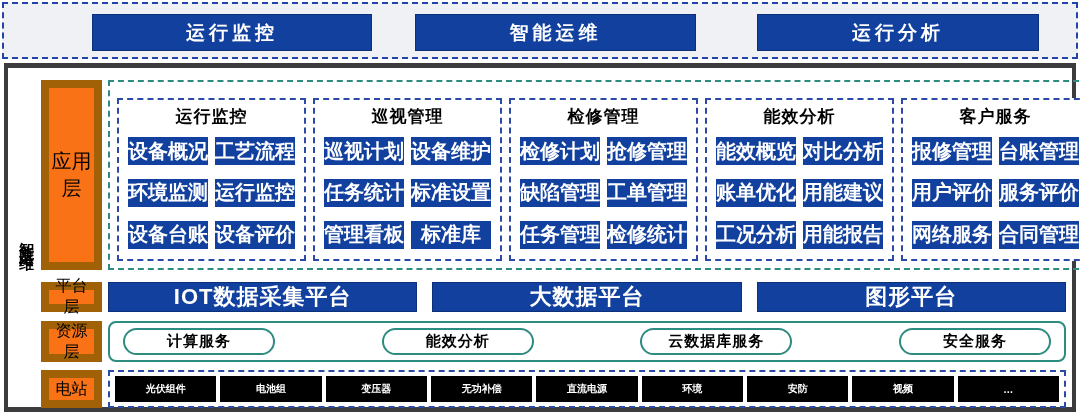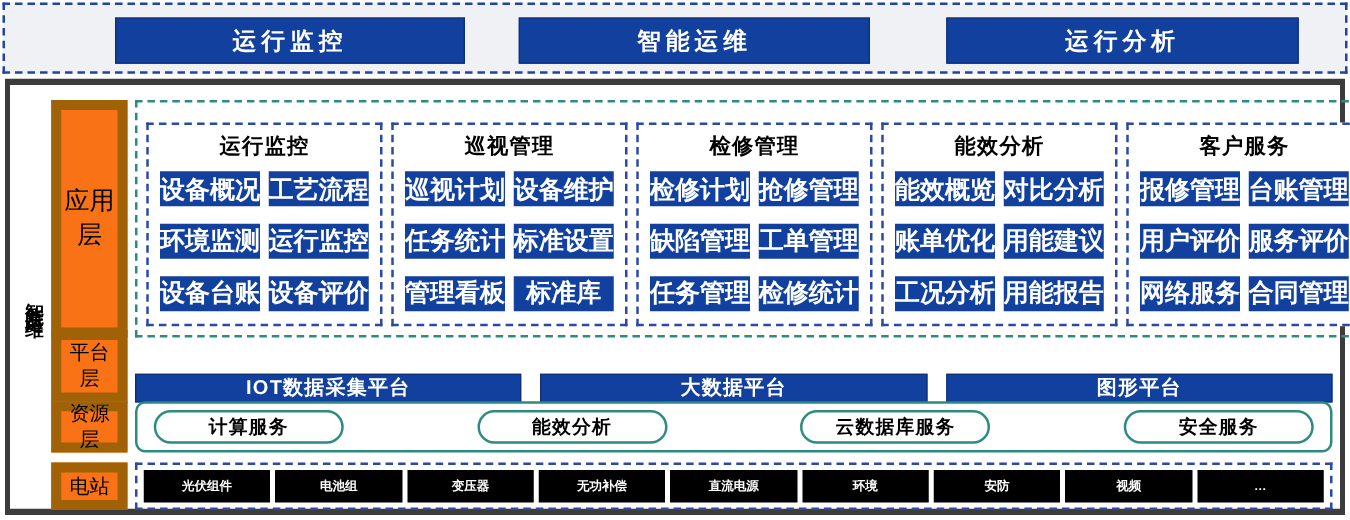--- a/index.html
+++ b/index.html
@@ -23,21 +23,21 @@
     background:#ffffff; border:4px solid #3c3c3e; border-top-width:5px; border-bottom-width:5px; }
   .frame-inner { position:relative; width:100%; height:100%; }
 
   .side-vertical { position:absolute; left:3px; top:0; height:100%; width:30px;
     display:flex; align-items:center; justify-content:center;
     writing-mode:vertical-rl; text-orientation:upright;
     font-size:15px; font-weight:700; color:#000000; letter-spacing:4px; }
 
   .row { position:absolute; left:33px; right:6px; display:flex; align-items:stretch; }
   .row-app      { top:12px;  height:190px; }
-  .row-platform { top:224px; height:30px;align-items:flex-end; }
+  .row-platform { top:214px; height:30px; }
   .row-resource { top:253px; height:41px; }
   .row-station  { top:302px; height:38px; }
 
   .layer-label { width:61px; margin-right:6px; flex:0 0 auto;
     border:8px solid #a16207; background:#f97316;
     display:flex; align-items:center; justify-content:center; text-align:center;
     font-size:16px; font-weight:400; color:#000000; }
   .layer-label.tall { font-size:20px; line-height:1.35; }
   .layer-label.tall .wrap2 { display:inline-block; width:46px; }
 
@@ -49,21 +49,21 @@
   .group-title { text-align:center; font-size:17px; font-weight:700; color:#000000;
     letter-spacing:1px; line-height:26px; margin-bottom:6px; flex:0 0 auto; }
   .group-grid { flex:1; display:grid; grid-template-columns:1fr 1fr;
     column-gap:7px; row-gap:11px; }
   .chip { background:#12409e; color:#ffffff; font-size:20px; font-weight:700;
     display:flex; align-items:center; justify-content:center;
     height:28px; align-self:center; width:100%; white-space:nowrap; }
 
   
   .platform-bars { flex:1; display:flex; gap:15px; }
-  .pbar { flex:1; background:#12409e; color:#ffffff; font-size:16px; font-weight:700;
+  .pbar { flex:1; background:#12409e; color:#ffffff; font-size:22px; font-weight:700;
     letter-spacing:1px; display:flex; align-items:center; justify-content:center;
     border:1px solid #0c2f7a; }
 
   
   .resource-container { flex:1; border:2px solid #2e8b80; border-radius:8px;
     display:flex; align-items:center; justify-content:space-between; padding:0 13px; }
   .pill { width:152px; height:27px; border:2px solid #2e8b80; border-radius:14px;
     background:#ffffff; color:#000000; font-size:15px; font-weight:700;
     display:flex; align-items:center; justify-content:center; letter-spacing:1px; }
 

